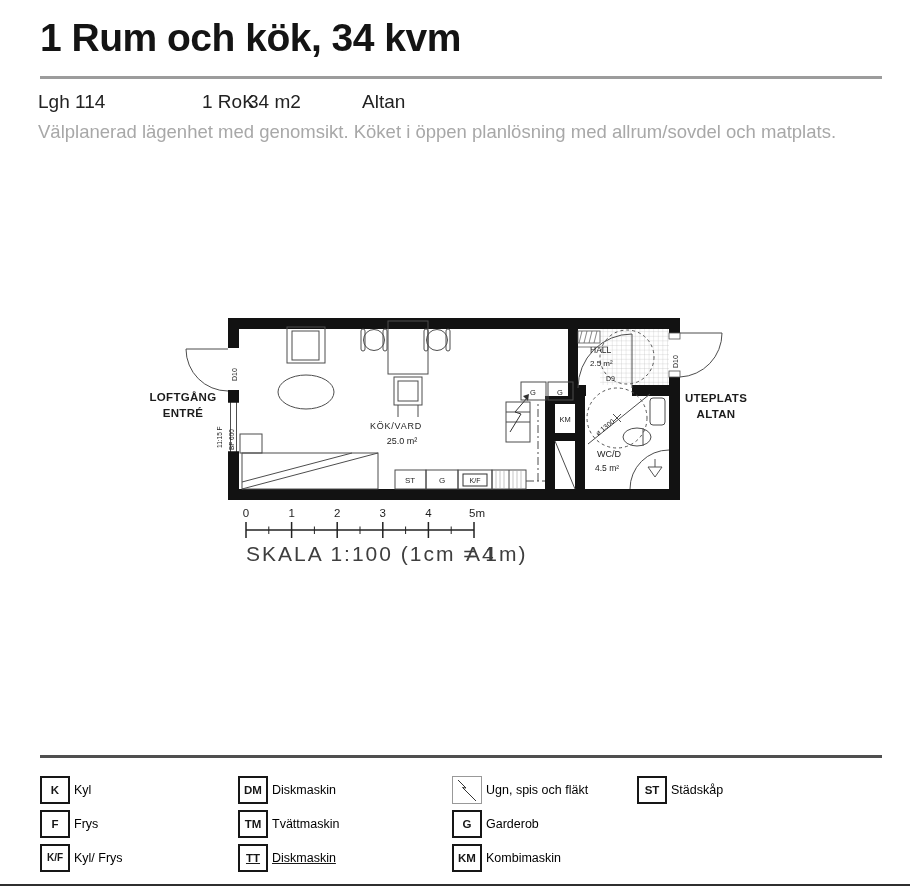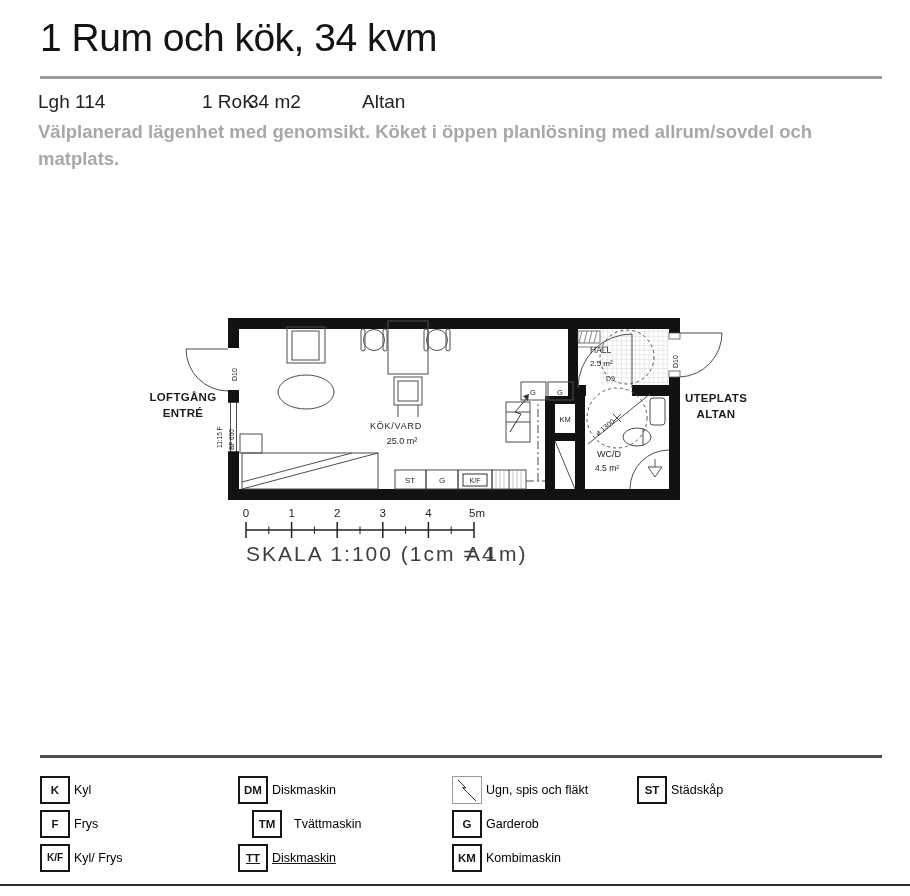--- a/index.html
+++ b/index.html
@@ -1,23 +1,23 @@
 <!DOCTYPE html>
 <html><head>
 <meta charset="utf-8">
 <style>
   html,body{margin:0;padding:0;background:#ffffff;}
   body{width:910px;height:896px;position:relative;overflow:hidden;
        font-family:"Liberation Sans",sans-serif;color:#1a1a1a;}
   .abs{position:absolute;}
-  #title{left:40px;top:16px;font-size:39px;font-weight:400;letter-spacing:-0.5px;color:#141414;}
+  #title{left:40px;top:16px;font-size:39px;font-weight:700;letter-spacing:-0.5px;color:#141414;}
   .rule{position:absolute;}
   #info-row{left:38px;top:91px;height:24px;width:840px;font-size:19px;color:#222;}
   #info-row span{position:absolute;top:0;white-space:nowrap;}
-  #desc{left:38px;top:118px;width:845px;font-size:18.5px;line-height:27px;color:#a8a8a8;font-weight:700;}
+  #desc{left:38px;top:118px;width:845px;font-size:18.5px;line-height:27px;color:#a8a8a8;font-weight:400;}
   
   .t{font-family:"Liberation Sans",sans-serif;fill:#222;}
   .t65{font-size:6.5px}.t7{font-size:7px}.t75{font-size:7.5px}.t8{font-size:8px}
   .t85{font-size:8.5px}.t9{font-size:9px}
   .area-label{font-size:11.5px;font-weight:700;fill:#1c1c1c;letter-spacing:0.3px;}
   .skala{font-size:21px;letter-spacing:2px;fill:#3e3e3e;}
   .ticknum{font-size:11.5px;fill:#1e1e1e;}
   
   .legend-item{position:absolute;height:29px;display:flex;align-items:center;}
   .lbox{width:30px;height:28px;border:2px solid #161616;background:#fff;box-sizing:border-box;
@@ -223,21 +223,21 @@
         <span>K/F</span>
       </span>
     <span class="llabel">Kyl/ Frys</span>
   </div>
   <div class="legend-item" style="left:238px;top:775px;">
     <span class="lbox">
         <span>DM</span>
       </span>
     <span class="llabel">Diskmaskin</span>
   </div>
-  <div class="legend-item" style="left:252px;top:809px;gap:8px;">
+  <div class="legend-item" style="left:238px;top:809px;">
     <span class="lbox">
         <span>TM</span>
       </span>
     <span class="llabel">Tvättmaskin</span>
   </div>
   <div class="legend-item" style="left:238px;top:843px;text-decoration:underline;">
     <span class="lbox">
         <span>TT</span>
       </span>
     <span class="llabel">Diskmaskin</span>

